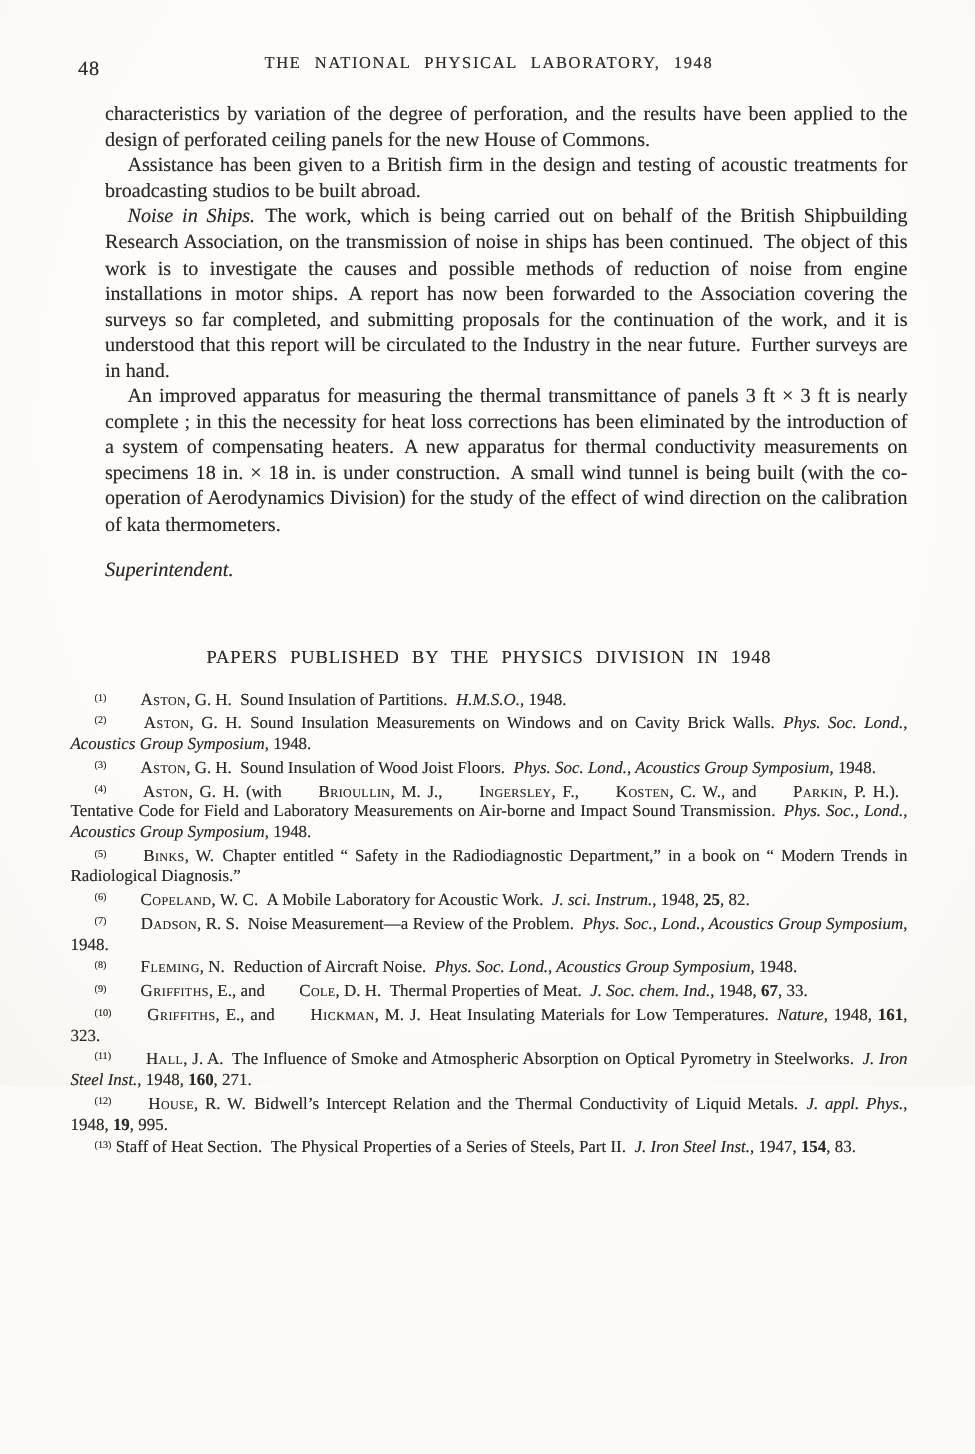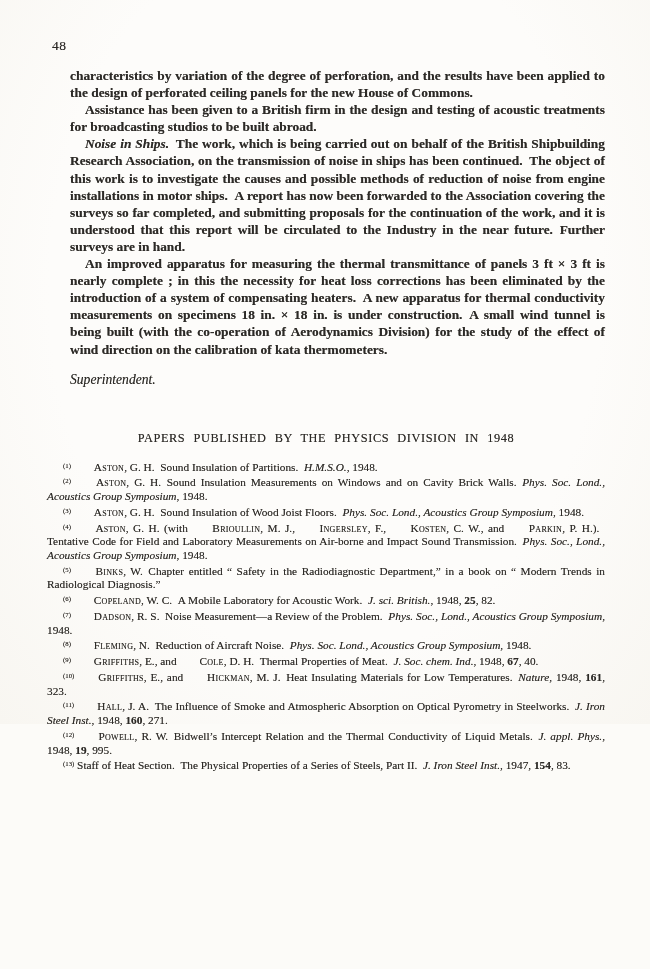--- a/index.html
+++ b/index.html
@@ -26,21 +26,21 @@
   }
   .running-title {
     text-align: center;
     font-size: 11px; letter-spacing: 1.1px; word-spacing: 5px;
   }
   
   .main-col { padding-left: 23px; }
   p { margin: 0; }
   .body-para {
     font-size: 13.4px; line-height: 17.1px;
-    text-align: justify; text-indent: 15px; font-weight: bold;
+    text-align: justify; text-indent: 15px;
   }
   .noindent { text-indent: 0; }
   .equip-heading {
     margin: 15px 0 4px 0;
     font-style: italic; font-weight: normal;
     font-size: 13.6px; word-spacing: 3px;
   }
   .signature { margin-top: 13px; }
   .sig-name {
     text-align: right; padding-right: 100px;
@@ -70,20 +70,21 @@
     font-size: 0.6em; vertical-align: 0.45em; letter-spacing: 0;
   }
 </style>
 </head>
 <body>
 
 <div class="page">
 
   <div class="page-header">
     <span class="page-number">48</span>
+    <div class="running-title">THE NATIONAL PHYSICAL LABORATORY, 1948</div>
   </div>
 
   <div class="main-col">
 
     <div>
         <p class="body-para noindent"><span>characteristics by variation of the degree of perforation, and the results have been applied to the design of perforated ceiling panels for the new House of Commons.</span></p>
         <p class="body-para"><span>Assistance has been given to a British firm in the design and testing of acoustic treatments for broadcasting studios to be built abroad.</span></p>
         <p class="body-para"><span class="s-i">Noise in Ships.</span><span> The work, which is being carried out on behalf of the British Shipbuilding Research Association, on the transmission of noise in ships has been continued. The object of this work is to investigate the causes and possible methods of reduction of noise from engine installations in motor ships. A report has now been forwarded to the Association covering the surveys so far completed, and submitting proposals for the continuation of the work, and it is understood that this report will be circulated to the Industry in the near future. Further surveys are in hand.</span></p>
       </div>
 
@@ -99,23 +100,23 @@
   </div>
 
   <h2 class="papers-heading">PAPERS PUBLISHED BY THE PHYSICS DIVISION IN 1948</h2>
 
   <div>
       <p class="ref-para"><span class="s-sup">(1)</span><span> </span><span class="s-sc">Aston</span><span>, G. H. Sound Insulation of Partitions. </span><span class="s-i">H.M.S.O.</span><span>, 1948.</span></p>
       <p class="ref-para"><span class="s-sup">(2)</span><span> </span><span class="s-sc">Aston</span><span>, G. H. Sound Insulation Measurements on Windows and on Cavity Brick Walls. </span><span class="s-i">Phys. Soc. Lond., Acoustics Group Symposium</span><span>, 1948.</span></p>
       <p class="ref-para"><span class="s-sup">(3)</span><span> </span><span class="s-sc">Aston</span><span>, G. H. Sound Insulation of Wood Joist Floors. </span><span class="s-i">Phys. Soc. Lond., Acoustics Group Symposium</span><span>, 1948.</span></p>
       <p class="ref-para"><span class="s-sup">(4)</span><span> </span><span class="s-sc">Aston</span><span>, G. H. (with </span><span class="s-sc">Brioullin</span><span>, M. J., </span><span class="s-sc">Ingersley</span><span>, F., </span><span class="s-sc">Kosten</span><span>, C. W., and </span><span class="s-sc">Parkin</span><span>, P. H.). Tentative Code for Field and Laboratory Measurements on Air-borne and Impact Sound Transmission. </span><span class="s-i">Phys. Soc., Lond., Acoustics Group Symposium</span><span>, 1948.</span></p>
       <p class="ref-para"><span class="s-sup">(5)</span><span> </span><span class="s-sc">Binks</span><span>, W. Chapter entitled “ Safety in the Radiodiagnostic Department,” in a book on “ Modern Trends in Radiological Diagnosis.”</span></p>
-      <p class="ref-para"><span class="s-sup">(6)</span><span> </span><span class="s-sc">Copeland</span><span>, W. C. A Mobile Laboratory for Acoustic Work. </span><span class="s-i">J. sci. British.</span><span>, 1948, </span><span class="s-b">25</span><span>, 82.</span></p>
+      <p class="ref-para"><span class="s-sup">(6)</span><span> </span><span class="s-sc">Copeland</span><span>, W. C. A Mobile Laboratory for Acoustic Work. </span><span class="s-i">J. sci. Instrum.</span><span>, 1948, </span><span class="s-b">25</span><span>, 82.</span></p>
       <p class="ref-para"><span class="s-sup">(7)</span><span> </span><span class="s-sc">Dadson</span><span>, R. S. Noise Measurement—a Review of the Problem. </span><span class="s-i">Phys. Soc., Lond., Acoustics Group Symposium</span><span>, 1948.</span></p>
       <p class="ref-para"><span class="s-sup">(8)</span><span> </span><span class="s-sc">Fleming</span><span>, N. Reduction of Aircraft Noise. </span><span class="s-i">Phys. Soc. Lond., Acoustics Group Symposium</span><span>, 1948.</span></p>
-      <p class="ref-para"><span class="s-sup">(9)</span><span> </span><span class="s-sc">Griffiths</span><span>, E., and </span><span class="s-sc">Cole</span><span>, D. H. Thermal Properties of Meat. </span><span class="s-i">J. Soc. chem. Ind.</span><span>, 1948, </span><span class="s-b">67</span><span>, 40.</span></p>
+      <p class="ref-para"><span class="s-sup">(9)</span><span> </span><span class="s-sc">Griffiths</span><span>, E., and </span><span class="s-sc">Cole</span><span>, D. H. Thermal Properties of Meat. </span><span class="s-i">J. Soc. chem. Ind.</span><span>, 1948, </span><span class="s-b">67</span><span>, 33.</span></p>
       <p class="ref-para"><span class="s-sup">(10)</span><span> </span><span class="s-sc">Griffiths</span><span>, E., and </span><span class="s-sc">Hickman</span><span>, M. J. Heat Insulating Materials for Low Temperatures. </span><span class="s-i">Nature</span><span>, 1948, </span><span class="s-b">161</span><span>, 323.</span></p>
       <p class="ref-para"><span class="s-sup">(11)</span><span> </span><span class="s-sc">Hall</span><span>, J. A. The Influence of Smoke and Atmospheric Absorption on Optical Pyrometry in Steelworks. </span><span class="s-i">J. Iron Steel Inst.</span><span>, 1948, </span><span class="s-b">160</span><span>, 271.</span></p>
-      <p class="ref-para"><span class="s-sup">(12)</span><span> </span><span class="s-sc">Powell</span><span>, R. W. Bidwell’s Intercept Relation and the Thermal Conductivity of Liquid Metals. </span><span class="s-i">J. appl. Phys.</span><span>, 1948, </span><span class="s-b">19</span><span>, 995.</span></p>
+      <p class="ref-para"><span class="s-sup">(12)</span><span> </span><span class="s-sc">House</span><span>, R. W. Bidwell’s Intercept Relation and the Thermal Conductivity of Liquid Metals. </span><span class="s-i">J. appl. Phys.</span><span>, 1948, </span><span class="s-b">19</span><span>, 995.</span></p>
       <p class="ref-para"><span class="s-sup">(13)</span><span> </span><span>Staff of Heat Section. The Physical Properties of a Series of Steels, Part II. </span><span class="s-i">J. Iron Steel Inst.</span><span>, 1947, </span><span class="s-b">154</span><span>, 83.</span></p>
     </div>
 
 </div>
 
 </body></html>

